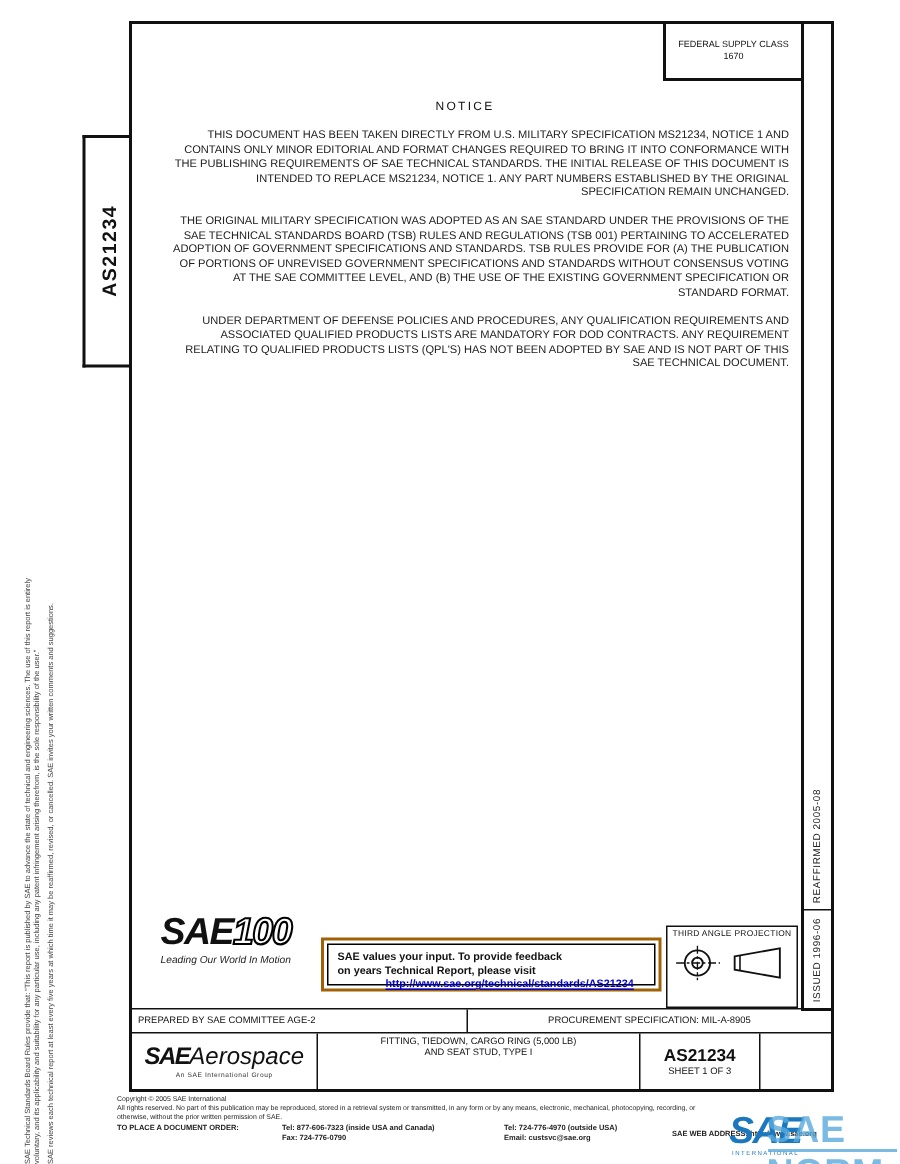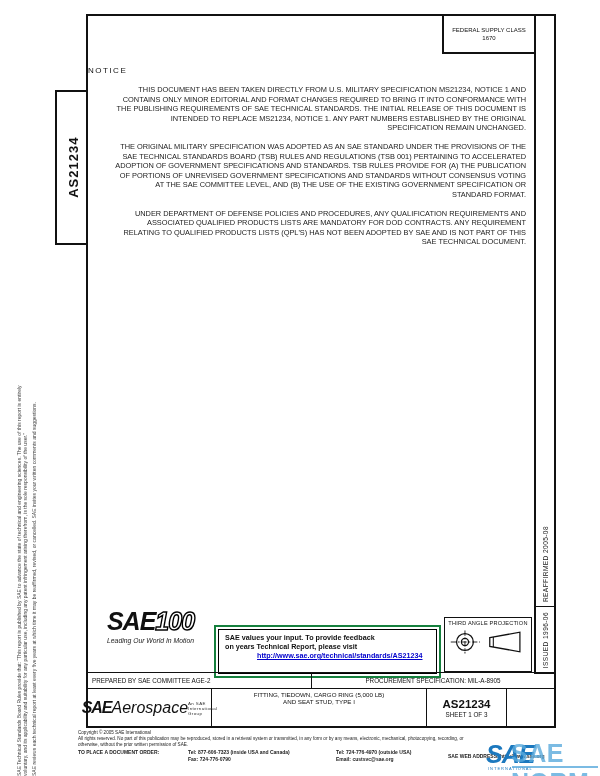--- a/index.html
+++ b/index.html
@@ -20,46 +20,46 @@
   .frame { position:absolute; left:86px; top:14px; width:470px; height:714px; border:2px solid #111; background:#fff; }
 
   .fsc-box { position:absolute; top:-2px; right:18px; width:94px; height:40px; border:2px solid #111; display:flex; flex-direction:column; align-items:center; justify-content:center; font-size:6px; line-height:8px; text-align:center; }
 
   .date-strip { position:absolute; top:-2px; right:-2px; width:22px; height:660px; border:2px solid #111; display:flex; flex-direction:column; }
   .strip-cell { position:relative; flex:0 0 auto; }
   .strip-cell.c1 { height:590px; }
   .strip-cell.c2 { flex:1 1 auto; border-top:1px solid #111; }
   .vtext { position:absolute; left:50%; bottom:4px; transform:translateX(-50%) rotate(180deg); writing-mode:vertical-rl; font-size:6.6px; letter-spacing:0.4px; white-space:nowrap; color:#222; }
 
-  .notice-title { position:absolute; top:50px; left:0; width:444px; text-align:left; font-size:8px; letter-spacing:1.5px; }
+  .notice-title { position:absolute; top:50px; left:0; width:444px; text-align:center; font-size:8px; letter-spacing:1.5px; }
   .notice-body { position:absolute; top:69px; left:26px; width:412px; font-size:7.4px; line-height:9.6px; text-align:right; color:#1a1a1a; }
   .notice-body p { margin-bottom:9px; }
 
   
   .sae100 { position:absolute; left:2px; top:592px; width:121px; height:50px; text-align:center; }
   .sae100 .wordmark { font-style:italic; font-weight:900; font-size:25px; line-height:26px; letter-spacing:-1px; }
   .sae100 .hundred { color:#fff; -webkit-text-stroke:1.4px #000; }
   .sae100 .tagline { font-style:italic; font-size:6.8px; margin-top:3px; color:#222; }
 
-  .feedback { position:absolute; left:126px; top:609px; width:227px; height:53px; border:2px solid #15803d; padding:2px; }
+  .feedback { position:absolute; left:126px; top:609px; width:227px; height:36px; border:2px solid #a16207; padding:2px; }
   .feedback-inner { border:1px solid #000; width:100%; height:100%; padding:3px 6px; font-size:7.2px; font-weight:bold; line-height:9px; }
   .feedback-inner a { color:#0000cc; text-decoration:underline; font-weight:bold;margin-left:32px; }
 
   .projection-box { position:absolute; left:356px; top:601px; width:88px; height:55px; border:1px solid #111; text-align:center; }
   .projection-box .lbl { font-size:5.6px; margin-top:2px; letter-spacing:0.2px; }
   .projection-box svg { margin-top:2px; }
 
   .row-b { position:absolute; left:0; top:656px; width:466px; height:16px; border-top:1px solid #111; display:flex; }
   .row-b .cell { font-size:6.3px; display:flex; align-items:center; }
   .row-b .cell.left { width:224px; border-right:1px solid #111; padding-left:4px; }
   .row-b .cell.right { flex:1; justify-content:center; }
 
   .row-c { position:absolute; left:0; top:672px; width:466px; height:38px; border-top:1px solid #111; display:flex; }
   .row-c .cc { height:100%; }
-  .cc.logo { width:124px; border-right:1px solid #111; display:flex; flex-direction:row; align-items:center; justify-content:center; }
+  .cc.logo { width:124px; border-right:1px solid #111; display:flex; flex-direction:column; align-items:center; justify-content:center; }
   .cc.logo .l1 { font-size:16px; line-height:16px; font-style:italic; }
   .cc.logo .l1 .sae { font-weight:900; letter-spacing:-1px; }
   .cc.logo .sub { font-size:4.4px; color:#333; letter-spacing:0.4px; margin-top:1px; }
   .cc.title { width:215px; border-right:1px solid #111; text-align:center; padding-top:1px; }
   .cc.title .std { font-size:10.5px; font-weight:bold; letter-spacing:0.3px; }
   .cc.title .desc { font-size:6.2px; line-height:7.4px; margin-top:1px; }
   .cc.num { width:80px; border-right:1px solid #111; text-align:center; display:flex; flex-direction:column; justify-content:center; }
   .cc.num .n1 { font-size:11.5px; font-weight:bold; }
   .cc.num .n2 { font-size:6.3px; margin-top:1px; }
   .cc.blank { flex:1; }

